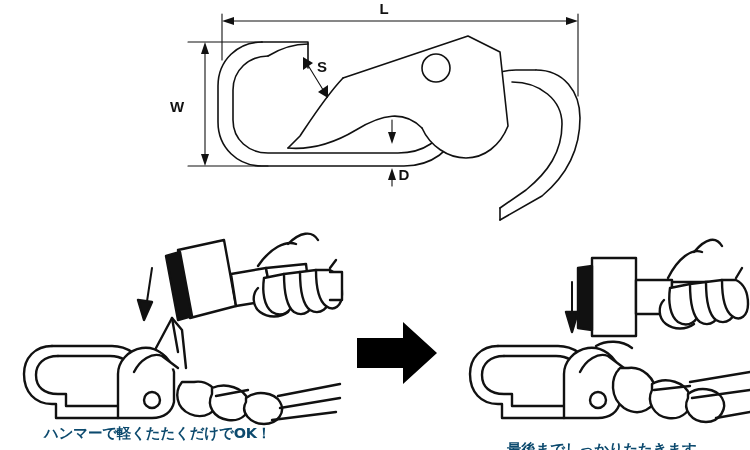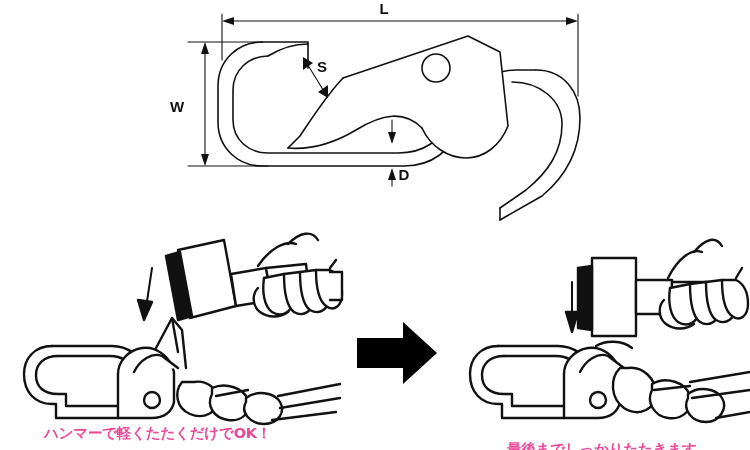--- a/index.html
+++ b/index.html
@@ -34,21 +34,21 @@
     font-family: "Liberation Sans", "DejaVu Sans", sans-serif;
     font-size: 15px;
     font-weight: 700;
     fill: #111111;
   }
   .caption-text {
     position: absolute;
     font-family: "DejaVu Sans", "Liberation Sans", sans-serif;
     font-size: 14.5px;
     font-weight: 700;
-    color: #ec4899;
+    color: #0c4a6e;
     white-space: nowrap;
     letter-spacing: -0.2px;
   }
   #caption-left {
     left: 44px;
     top: 424px;
   }
   #caption-right {
     left: 507px;
     top: 424px;

